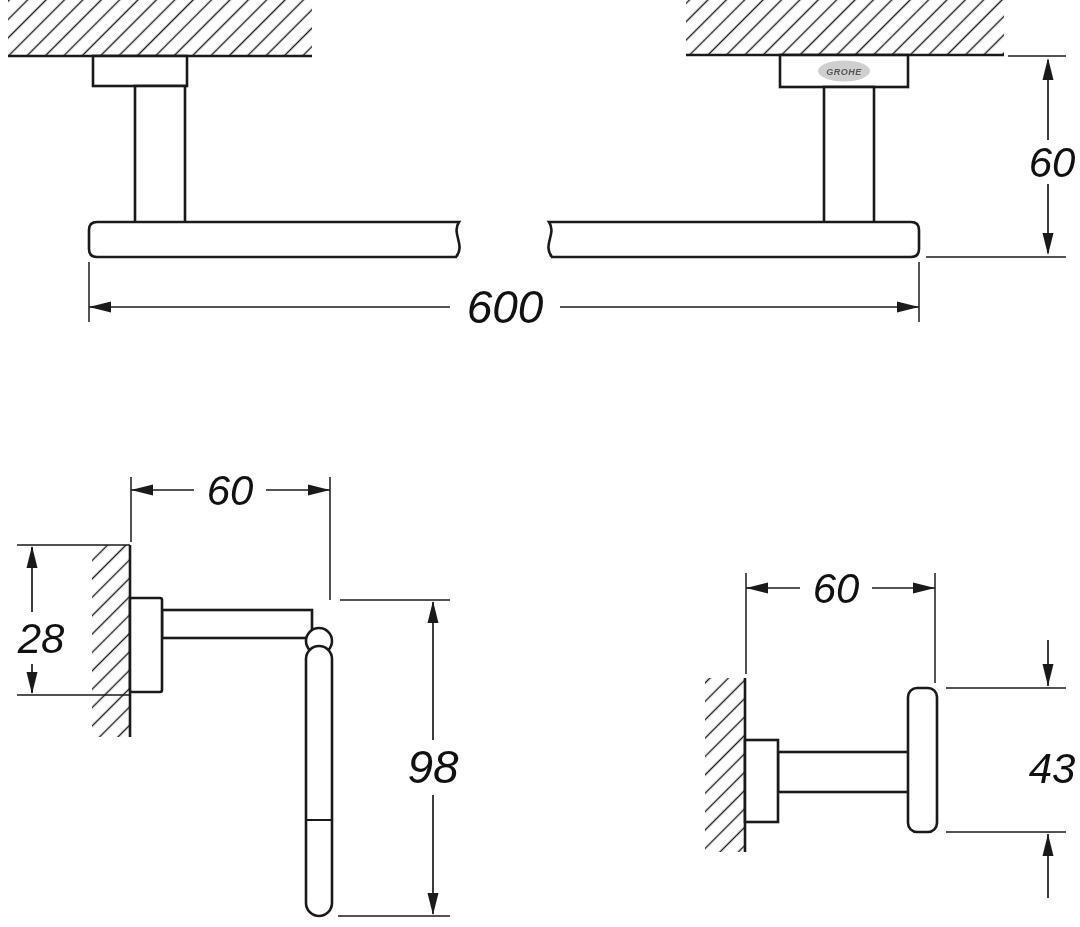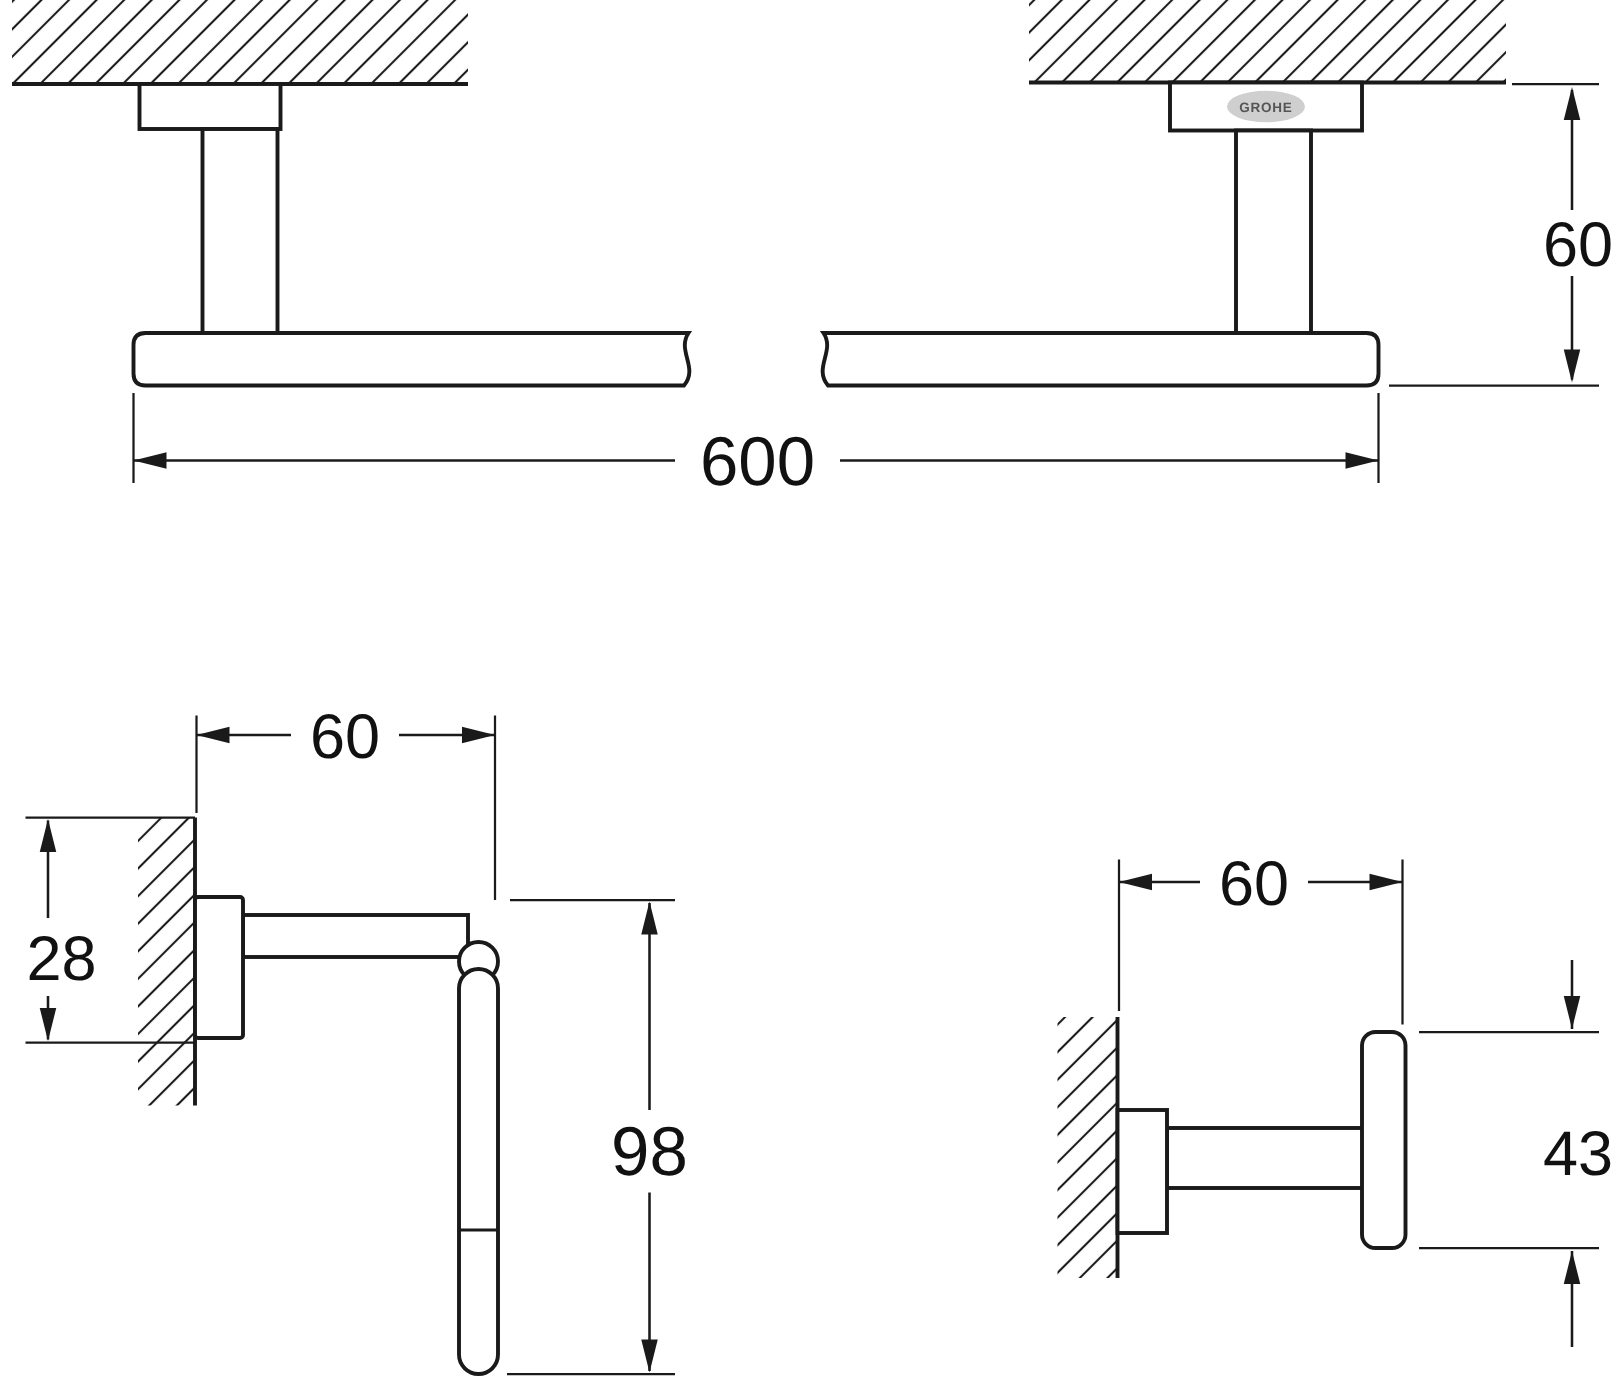--- a/index.html
+++ b/index.html
@@ -3,20 +3,21 @@
 <meta charset="utf-8">
 <style>
   html, body { margin: 0; padding: 0; background: #ffffff; }
   .canvas {
     position: relative;
     width: 1080px;
     height: 927px;
     background: #ffffff;
     overflow: hidden;
     font-family: "Liberation Sans", sans-serif;
+    font-style: italic;
   }
   svg { display: block; }
   .outline { fill: #ffffff; stroke: #1a1a1a; stroke-width: 2.6; }
   .thick { stroke: #1a1a1a; stroke-width: 2.6; fill: none; }
   .dim   { stroke: #1a1a1a; stroke-width: 1.7; fill: none; }
   .ext   { stroke: #1a1a1a; stroke-width: 1.5; fill: none; }
   .joint { stroke: #1a1a1a; stroke-width: 2; fill: none; }
   .arrow { fill: #1a1a1a; stroke: none; }
   text.dim-label {
     font-family: "Liberation Sans", sans-serif;

